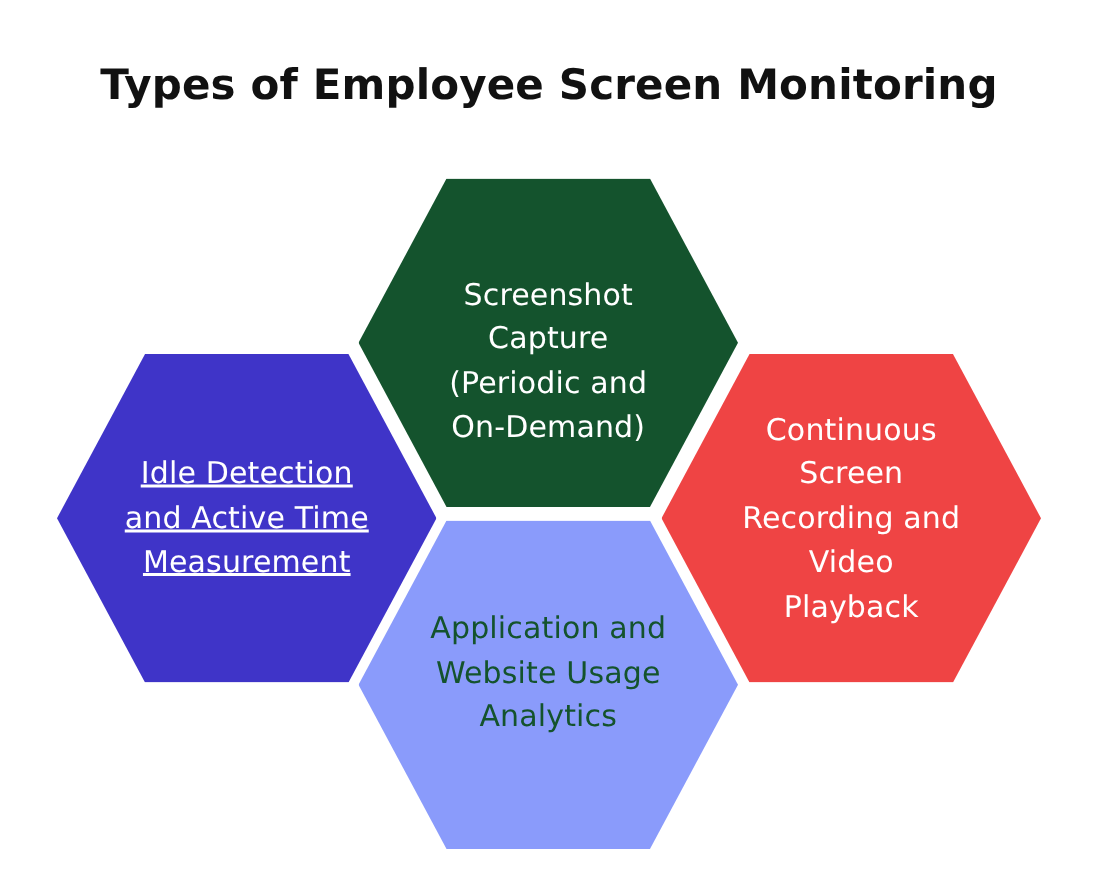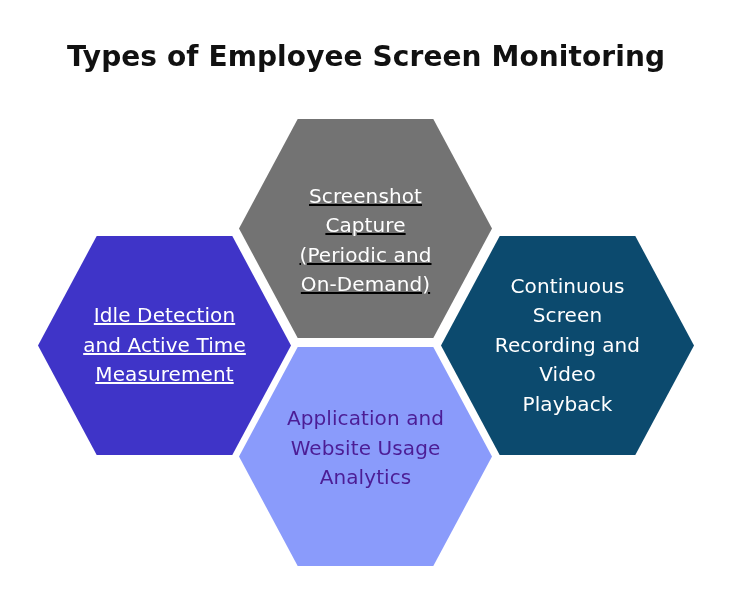--- a/index.html
+++ b/index.html
@@ -90,41 +90,41 @@
 </style>
 </head>
 <body style="background: rgb(255, 255, 255);">
 
 <div id="infographic">
 
   <div id="title" style="color: rgb(17, 17, 17);">Types of Employee Screen Monitoring</div>
 
   <div id="hex-cluster">
 
-    <div class="hex" id="hex-top" style="background: #737373; text-decoration: underline;">
+    <div class="hex" id="hex-top" style="background: #14532d;">
       <div class="hex-label" style="color: rgb(255, 255, 255);">Screenshot
 Capture
 (Periodic and
 On-Demand)</div>
     </div>
 
     <div class="hex" id="hex-left" style="background: rgb(63, 52, 200);">
       <div class="hex-label" style="color: rgb(255, 255, 255); text-decoration: underline;">Idle Detection
 and Active Time
 Measurement</div>
     </div>
 
-    <div class="hex" id="hex-right" style="background: #0c4a6e;">
+    <div class="hex" id="hex-right" style="background: #ef4444;">
       <div class="hex-label" style="color: rgb(255, 255, 255);">Continuous
 Screen
 Recording and
 Video
 Playback</div>
     </div>
 
     <div class="hex" id="hex-bottom" style="background: rgb(138, 155, 251);">
-      <div class="hex-label" style="color: #4c1d95;">Application and
+      <div class="hex-label" style="color: #14532d;">Application and
 Website Usage
 Analytics</div>
     </div>
 
   </div>
 </div>
 
 </body></html>

